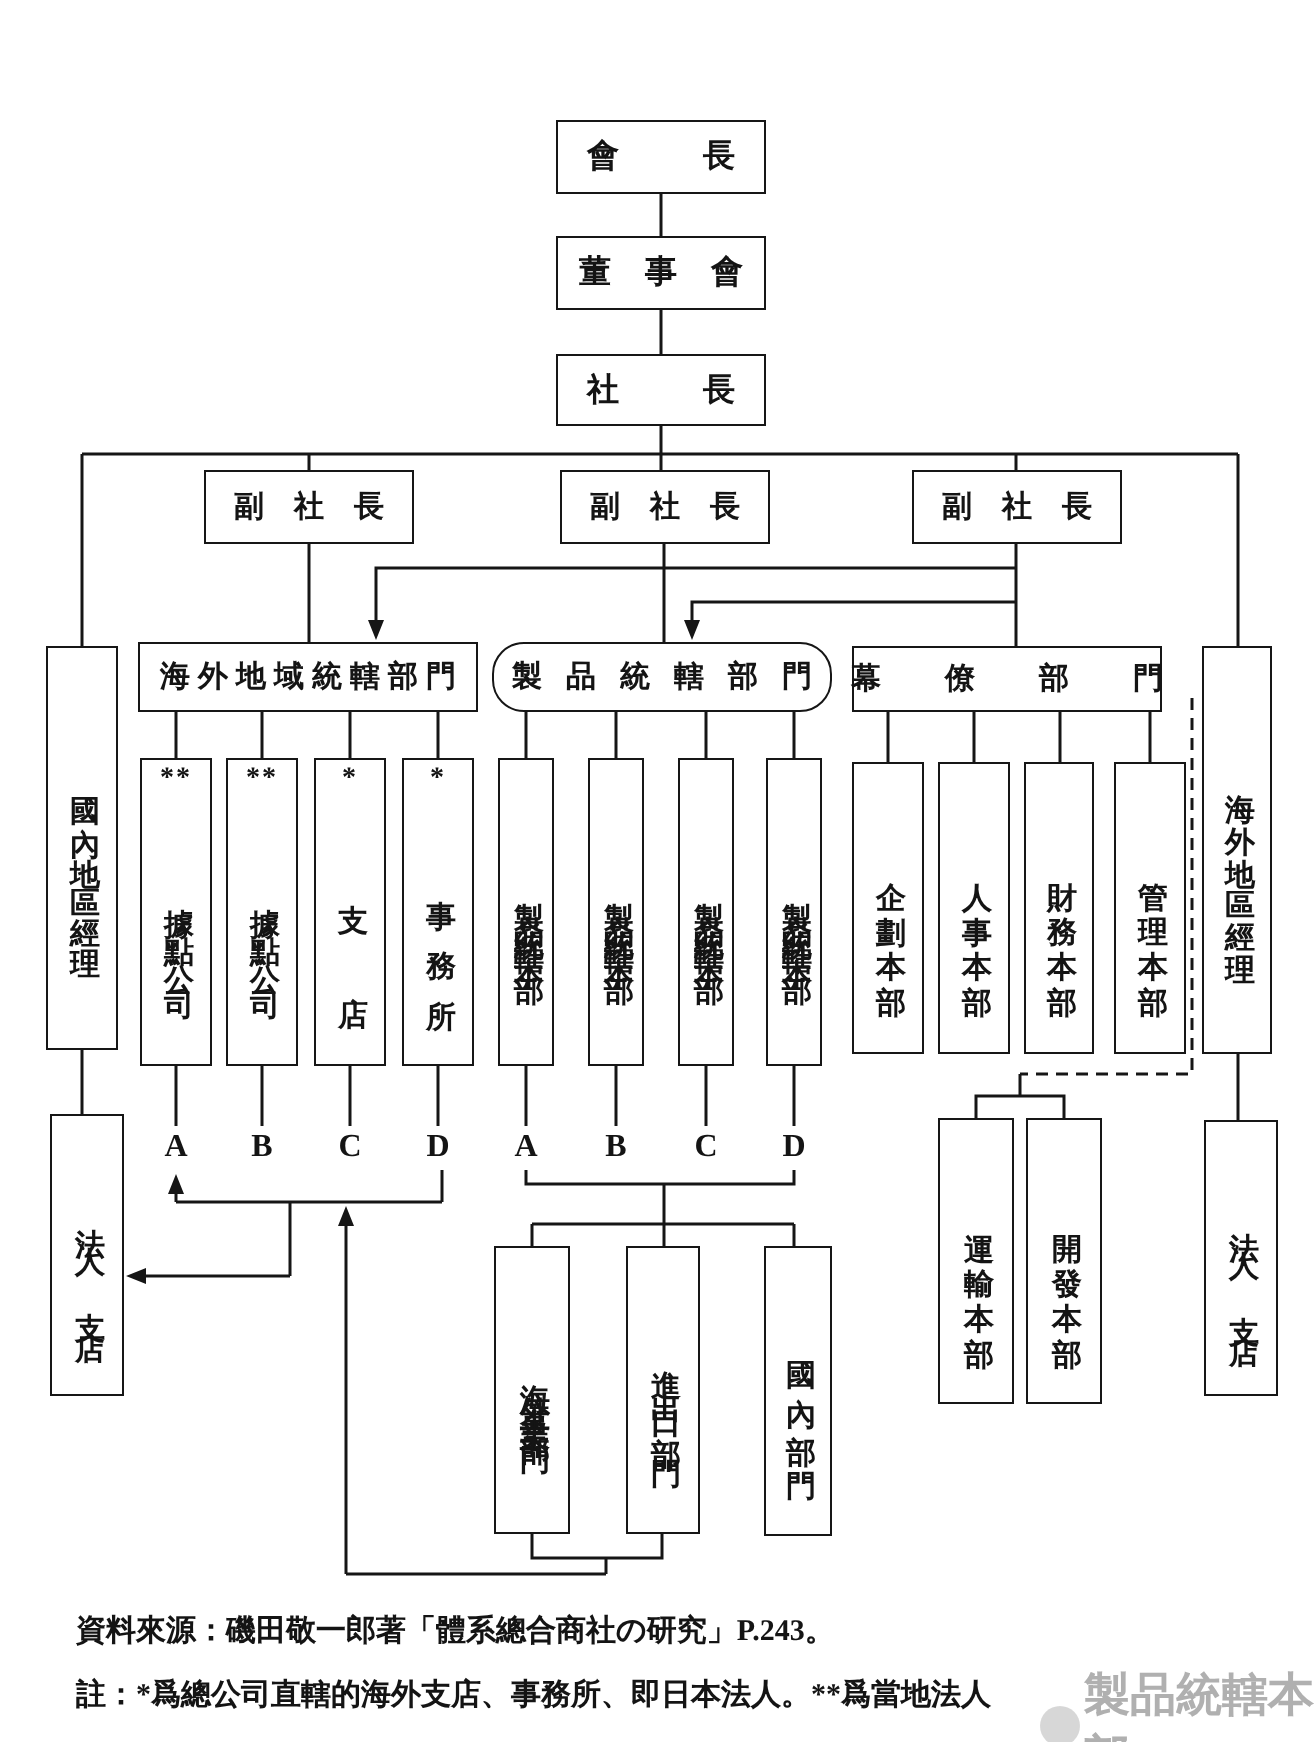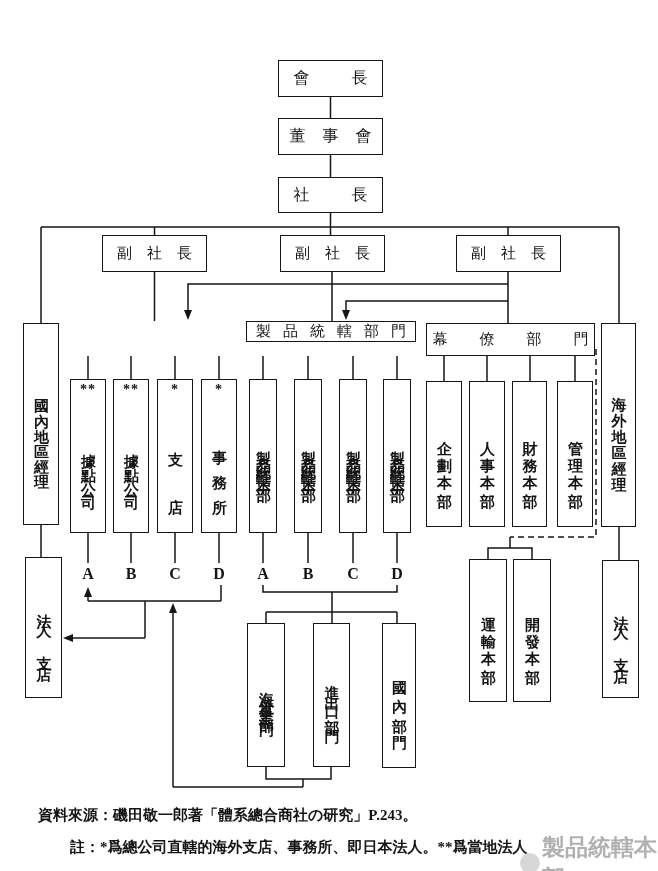--- a/index.html
+++ b/index.html
@@ -5,21 +5,21 @@
   html,body{margin:0;padding:0;background:#f6f6f4;}
   #canvas{
     position:relative;width:658px;height:871px;background:#ffffff;
     font-family:"Liberation Serif","DejaVu Serif",serif;color:#141414;overflow:hidden;
   }
   #connectors{position:absolute;left:0;top:0;z-index:1;}
   .box{
     position:absolute;border:1.6px solid #161616;background:#ffffff;
     box-sizing:border-box;z-index:2;display:flex;align-items:center;justify-content:center;
   }
-  .h .htext{font-size:15px;font-weight:400;white-space:nowrap;}
+  .h .htext{font-size:15px;font-weight:700;white-space:nowrap;}
   .big .htext{font-size:16px;}
   .v{flex-direction:column;}
   .vtext{
     writing-mode:vertical-rl;text-orientation:upright;
     font-size:15px;font-weight:600;line-height:1;white-space:nowrap;
   }
   .marker{
     position:absolute;top:3px;left:0;width:100%;text-align:center;
     font-size:14px;font-weight:700;letter-spacing:1px;line-height:1;z-index:3;
   }
@@ -28,21 +28,21 @@
     z-index:2;font-family:"Liberation Serif","DejaVu Serif",serif;
   }
   #title{
     position:absolute;left:158px;top:5px;font-size:17px;font-weight:700;
     letter-spacing:2px;z-index:2;white-space:nowrap;
   }
   .footnote{
     position:absolute;left:38px;font-size:15px;font-weight:600;z-index:2;white-space:nowrap;
   }
   #source-line{top:806px;}
-  #note-line{top:838px;margin-left:32px;}
+  #note-line{top:838px;}
   #watermark{
     position:absolute;left:520px;top:832px;z-index:4;display:flex;align-items:center;gap:2px;
     color:#a3a3a3;font-size:23px;font-weight:700;
     font-family:"Liberation Sans","DejaVu Sans",sans-serif;opacity:0.85;
   }
   #watermark .logo{
     width:20px;height:20px;border-radius:50%;background:#bdbdbd;opacity:0.7;flex:none;
   }
 </style>
 </head>
@@ -97,24 +97,27 @@
   <div class="box h" style="left:102px;top:235px;width:105px;height:37px;">
     <span class="htext" style="letter-spacing:15px;margin-right:-15px;">副社長</span>
   </div>
   <div class="box h" style="left:280px;top:235px;width:105px;height:37px;">
     <span class="htext" style="letter-spacing:15px;margin-right:-15px;">副社長</span>
   </div>
   <div class="box h" style="left:456px;top:235px;width:105px;height:37px;">
     <span class="htext" style="letter-spacing:15px;margin-right:-15px;">副社長</span>
   </div>
 
-  <div class="box h" style="left:246px;top:321px;width:170px;height:21px;">
+  <div class="box h" style="left:69px;top:321px;width:170px;height:35px;">
+    <span class="htext" style="letter-spacing:4px;margin-right:-4px;">海外地域統轄部門</span>
+  </div>
+  <div class="box h" style="left:246px;top:321px;width:170px;height:35px;border-radius:16px;">
     <span class="htext" style="letter-spacing:12px;margin-right:-12px;">製品統轄部門</span>
   </div>
-  <div class="box h" style="left:426px;top:323px;width:169px;height:33px;">
+  <div class="box h" style="left:426px;top:323px;width:155px;height:33px;">
     <span class="htext" style="letter-spacing:32px;margin-right:-32px;">幕僚部門</span>
   </div>
 
   <div class="box v" style="left:23px;top:323px;width:36px;height:202px;">
     <span class="vtext" style="letter-spacing:15px;margin-bottom:-15px;">國內地區經理</span>
   </div>
   <div class="box v" style="left:601px;top:323px;width:35px;height:204px;">
     <span class="vtext" style="letter-spacing:16px;margin-bottom:-16px;">海外地區經理</span>
   </div>
 

